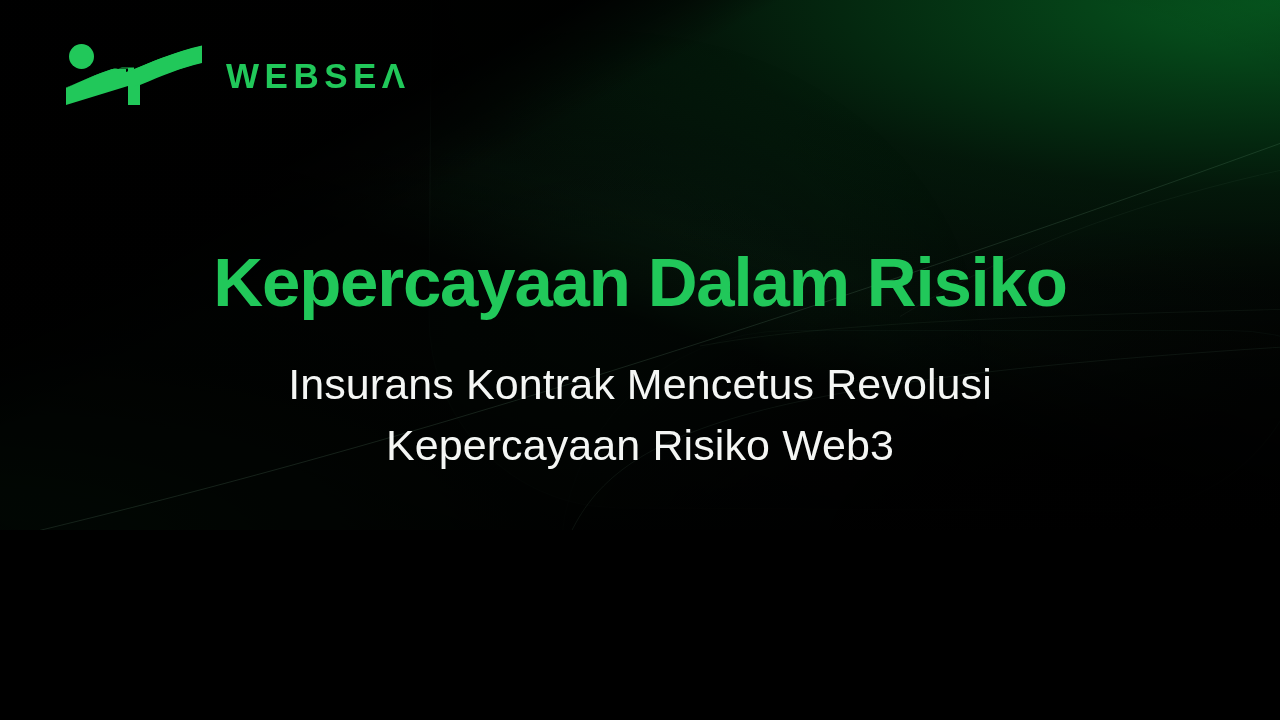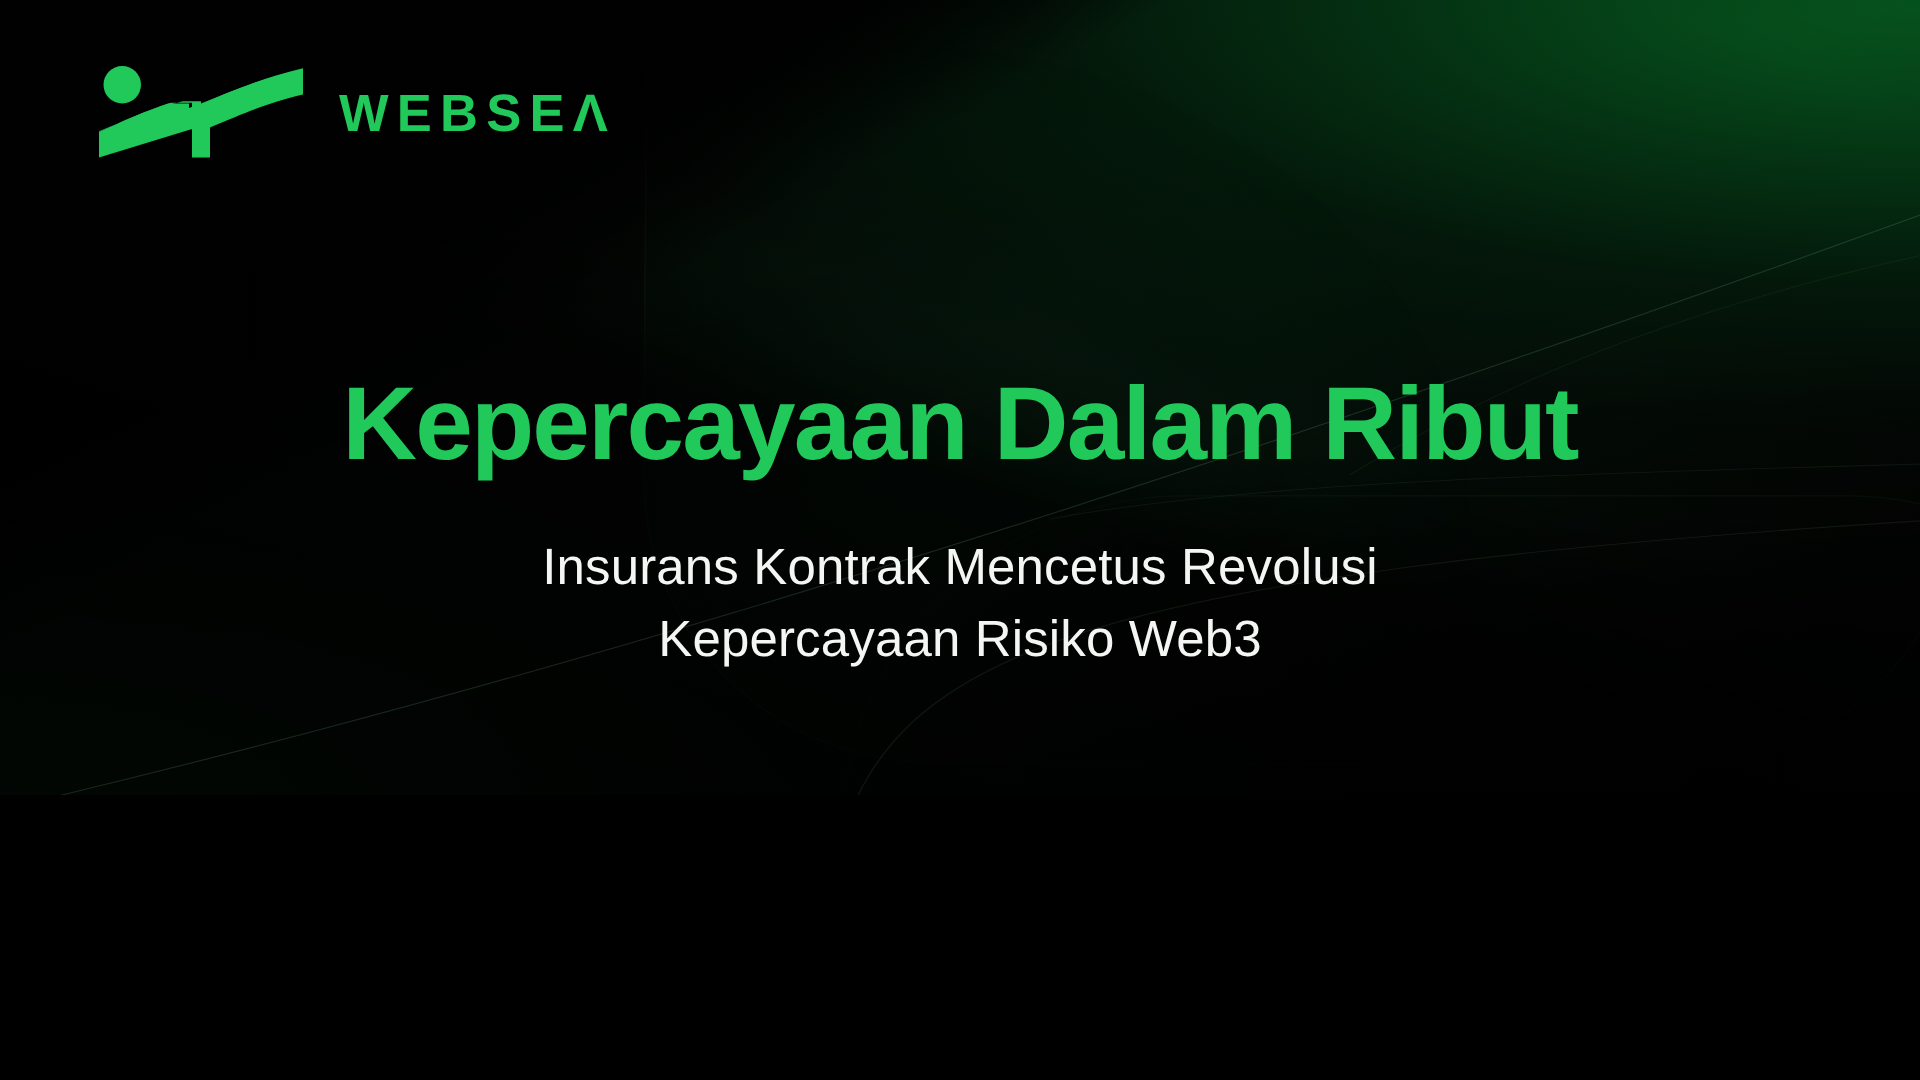--- a/index.html
+++ b/index.html
@@ -134,21 +134,21 @@
     font-size:69px;
     font-weight:bold;
     letter-spacing:-1.2px;
     line-height:1.06;
     white-space:nowrap;
   }
 
   #subhead {
     margin-top:35px;
     color:#F4F6F4;
-    font-size:34px;
+    font-size:43px;
     font-weight:400;
     line-height:1.42;
     letter-spacing:0.1px;
   }
   #subhead .sub-line { display:block; white-space:nowrap; }
 </style>
 </head>
 <body>
 
 <div id="slide">
@@ -197,20 +197,20 @@
                C 100 30, 118 23, 138 18 L 138 34
                C 116 39, 98 46, 78 55" fill="#21C85A" opacity="0"></path>
     </svg>
     <div class="logo-word">
       <span>WEBSE</span>
         <span class="lam">Λ</span>
     </div>
   </div>
 
   <div id="content">
-    <h1 id="headline">Kepercayaan Dalam Ribut</h1>
+    <h1 id="headline">Kepercayaan Dalam Risiko</h1>
     <div id="subhead">
       <span class="sub-line">Insurans Kontrak Mencetus Revolusi</span>
       <span class="sub-line">Kepercayaan Risiko Web3</span>
     </div>
   </div>
 
 </div>
 
 </body></html>

